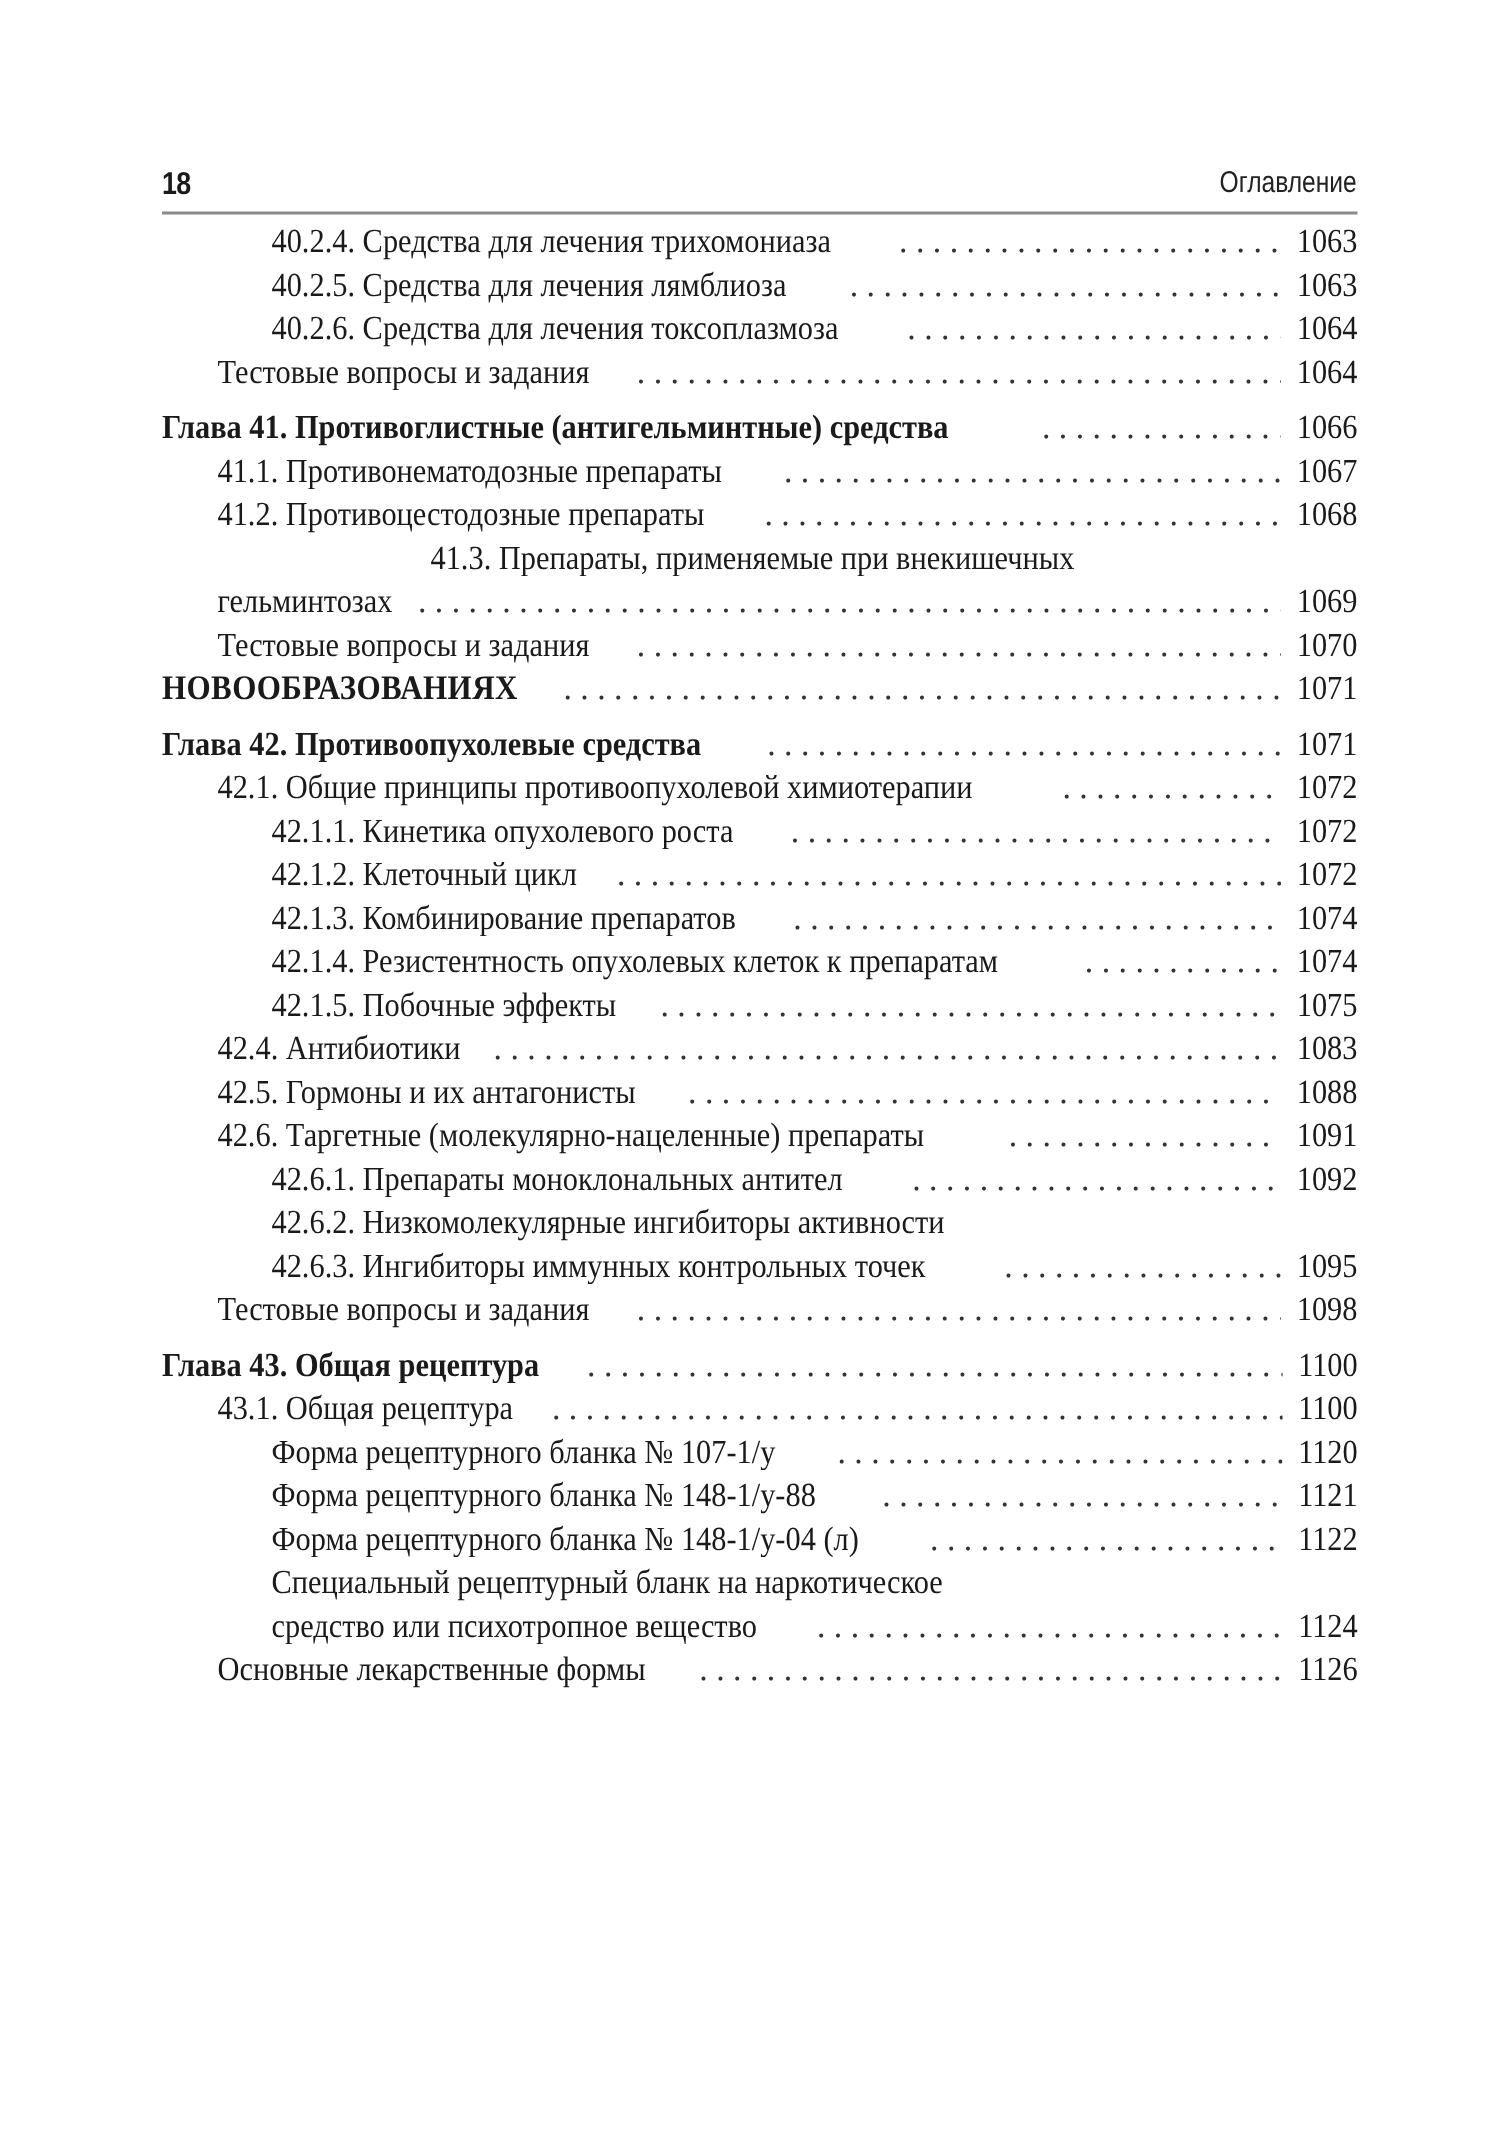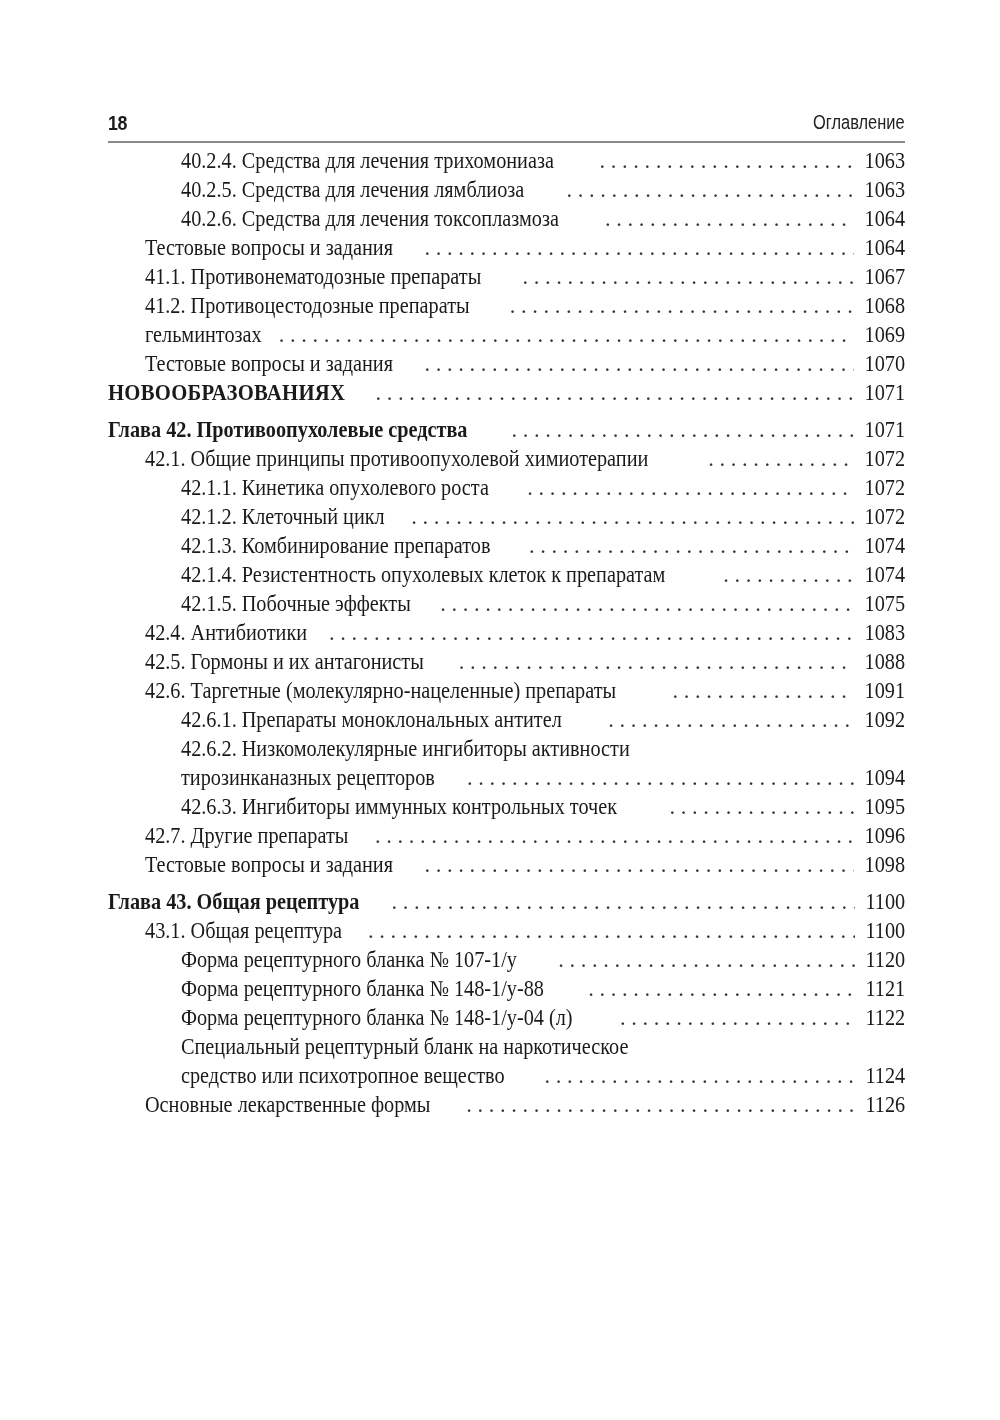--- a/index.html
+++ b/index.html
@@ -46,29 +46,37 @@
       <span class="toc-title">40.2.6. Средства для лечения токсоплазмоза</span>
       <span class="toc-dots"></span>
       <span class="toc-page">1064</span>
     </div>
   <div class="toc-row l1">
       <span class="toc-title">Тестовые вопросы и задания</span>
       <span class="toc-dots"></span>
       <span class="toc-page">1064</span>
     </div>
 
+  <div class="toc-row l0 gap-before">
+      <span class="toc-title bold">Глава 41. Противоглистные (антигельминтные) средства</span>
+      <span class="toc-dots"></span>
+      <span class="toc-page">1066</span>
+    </div>
   <div class="toc-row l1">
       <span class="toc-title">41.1. Противонематодозные препараты</span>
       <span class="toc-dots"></span>
       <span class="toc-page">1067</span>
     </div>
   <div class="toc-row l1">
       <span class="toc-title">41.2. Противоцестодозные препараты</span>
       <span class="toc-dots"></span>
       <span class="toc-page">1068</span>
+    </div>
+  <div class="toc-row l1 nodots">
+      <span class="toc-title">41.3. Препараты, применяемые при внекишечных</span>
     </div>
   <div class="toc-row cont1">
       <span class="toc-title">гельминтозах</span>
       <span class="toc-dots"></span>
       <span class="toc-page">1069</span>
     </div>
   <div class="toc-row l1">
       <span class="toc-title">Тестовые вопросы и задания</span>
       <span class="toc-dots"></span>
       <span class="toc-page">1070</span>
@@ -131,34 +139,24 @@
       <span class="toc-page">1091</span>
     </div>
   <div class="toc-row l2">
       <span class="toc-title">42.6.1. Препараты моноклональных антител</span>
       <span class="toc-dots"></span>
       <span class="toc-page">1092</span>
     </div>
   <div class="toc-row l2 nodots">
       <span class="toc-title">42.6.2. Низкомолекулярные ингибиторы активности</span>
     </div>
-  <div class="toc-row cont2">
-      <span class="toc-title">тирозинканазных рецепторов</span>
-      <span class="toc-dots"></span>
-      <span class="toc-page">1094</span>
-    </div>
   <div class="toc-row l2">
       <span class="toc-title">42.6.3. Ингибиторы иммунных контрольных точек</span>
       <span class="toc-dots"></span>
       <span class="toc-page">1095</span>
-    </div>
-  <div class="toc-row l1">
-      <span class="toc-title">42.7. Другие препараты</span>
-      <span class="toc-dots"></span>
-      <span class="toc-page">1096</span>
     </div>
   <div class="toc-row l1">
       <span class="toc-title">Тестовые вопросы и задания</span>
       <span class="toc-dots"></span>
       <span class="toc-page">1098</span>
     </div>
 
   <div class="toc-row l0 gap-before">
       <span class="toc-title bold">Глава 43. Общая рецептура</span>
       <span class="toc-dots"></span>

